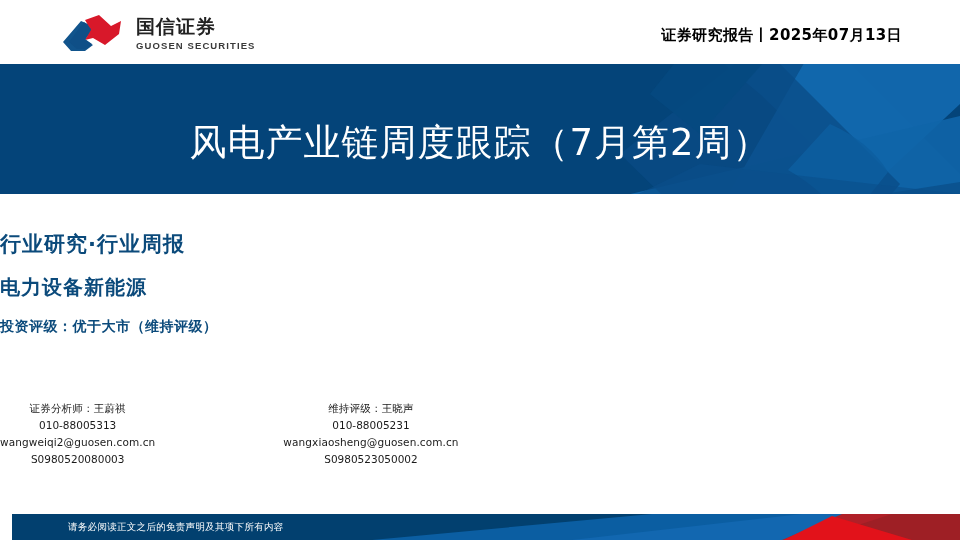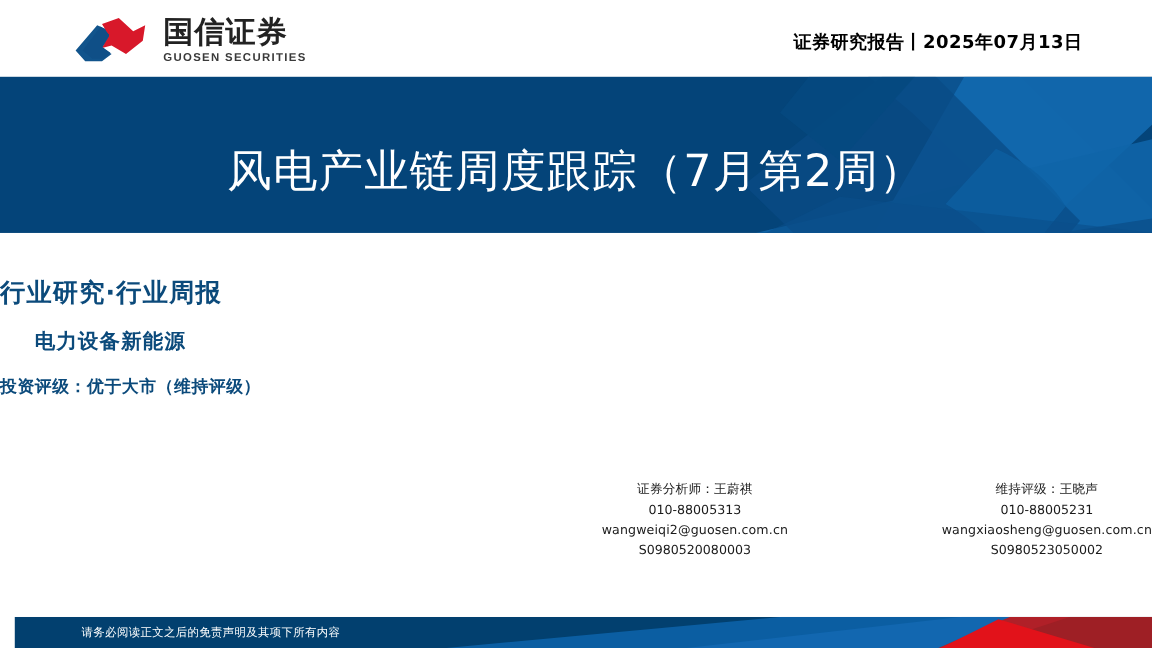--- a/index.html
+++ b/index.html
@@ -44,21 +44,21 @@
     display: block;
   }
   .logo-text-block {
     display: flex;
     flex-direction: column;
     justify-content: center;
     line-height: 1;
   }
   .logo-cn {
     font-family: "DejaVu Sans", "Liberation Sans", sans-serif;
-    font-size: 25px;
+    font-size: 19px;
     font-weight: 700;
     color: #222222;
     letter-spacing: 1px;
     line-height: 1.05;
   }
   .logo-en {
     font-family: "Liberation Sans", sans-serif;
     font-size: 9.5px;
     font-weight: 700;
     color: #3a3a3a;
@@ -118,31 +118,31 @@
     top: 234px;
     width: 960px;
   }
   .sub-line {
     font-family: "DejaVu Sans", "Liberation Sans", sans-serif;
     font-weight: 700;
     color: #0b4a7b;
     white-space: nowrap;
   }
   .sub-1 { font-size: 21px; letter-spacing: 1px; line-height: 1.0; }
-  .sub-2 { font-size: 17px; letter-spacing: 1px; line-height: 1.0; margin-top: 22px; padding-left: 29px; }
+  .sub-2 { font-size: 20px; letter-spacing: 1px; line-height: 1.0; margin-top: 22px; }
   .sub-3 { font-size: 14px; letter-spacing: 0.5px; line-height: 1.0; margin-top: 22px; }
 
   
   .analysts {
     position: absolute;
     left: 0;
     top: 400px;
     width: 960px;
     display: flex;
-    justify-content: flex-end;
+    justify-content: flex-start;
     gap: 128px;
   }
   .analyst {
     text-align: center;
     font-family: "DejaVu Sans", "Liberation Sans", sans-serif;
     font-size: 10.5px;
     color: #1a1a1a;
     line-height: 1.62;
     white-space: nowrap;
   }

